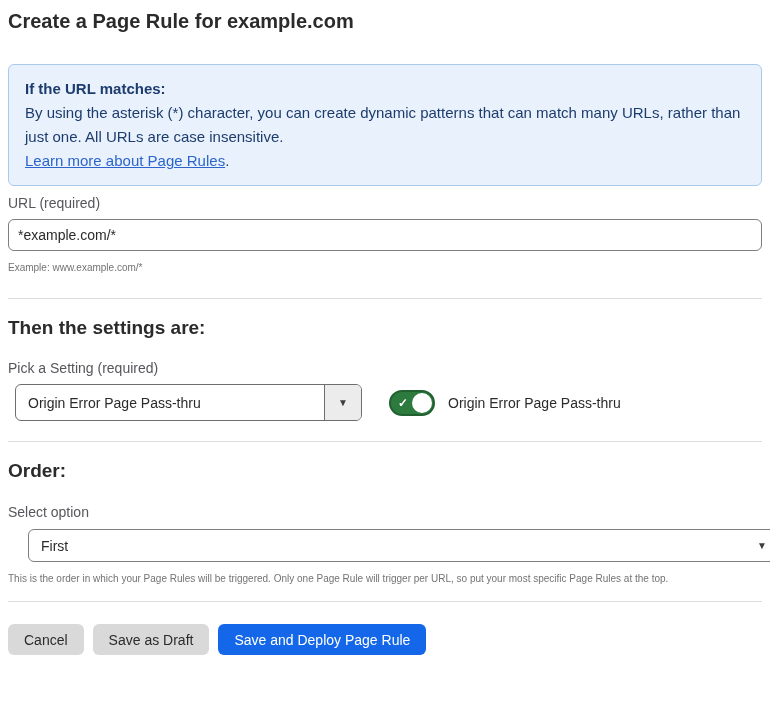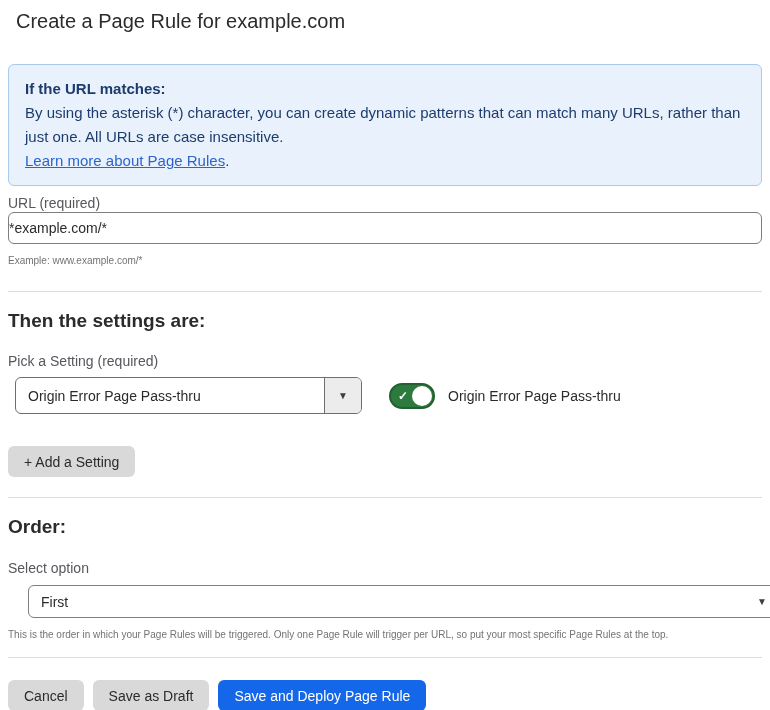--- a/index.html
+++ b/index.html
@@ -8,23 +8,22 @@
     width: 770px;
     height: 710px;
     padding: 8px;
     font-family: "Liberation Sans", sans-serif;
     color: #2b2b2b;
     overflow: hidden;
   }
   .page-title {
     font-size: 20px;
     line-height: 26px;
-    font-weight: 400;
-    color: #2b2b2b;
-    margin-left: 8px;
+    font-weight: 700;
+    color: #2b2b2b;
   }
   
   .info-box {
     margin-top: 30px;
     background: #e9f2fc;
     border: 1px solid #a9c9ee;
     border-radius: 6px;
     padding: 12px 16px;
     color: #1d3c6e;
     font-size: 15px;
@@ -45,25 +44,26 @@
     color: #56565c;
   }
   .helper-text {
     margin-top: 6px;
     font-size: 10px;
     line-height: 21px;
     color: #737373;
   }
   
   .text-input {
+    margin-top: 7px;
     width: 100%;
     height: 32px;
     border: 1px solid #7e7e7e;
     border-radius: 6px;
-    padding: 0 0;
+    padding: 0 9px;
     font-family: "Liberation Sans", sans-serif;
     font-size: 14px;
     color: #2b2b2b;
     background: #ffffff;
   }
   .divider {
     border: none;
     border-top: 1px solid #dcdcdc;
     margin-top: 20px;
   }
@@ -238,21 +238,20 @@
     </div>
     <div class="toggle-group">
       <div class="toggle" role="switch" aria-checked="true">
         <span class="toggle-check">✓</span>
         <span class="toggle-knob"></span>
       </div>
       <span class="toggle-label">Origin Error Page Pass-thru</span>
     </div>
   </div>
 
-  <button class="btn btn-gray add-setting-btn">+ Add a Setting</button>
 
   <hr class="divider">
 
   <h2 class="section-heading">Order:</h2>
 
   <label class="field-label" style="margin-top:24px">Select option</label>
 
   <div class="select-control">
     <span>First</span>
     <span class="select-arrow">▼</span>

